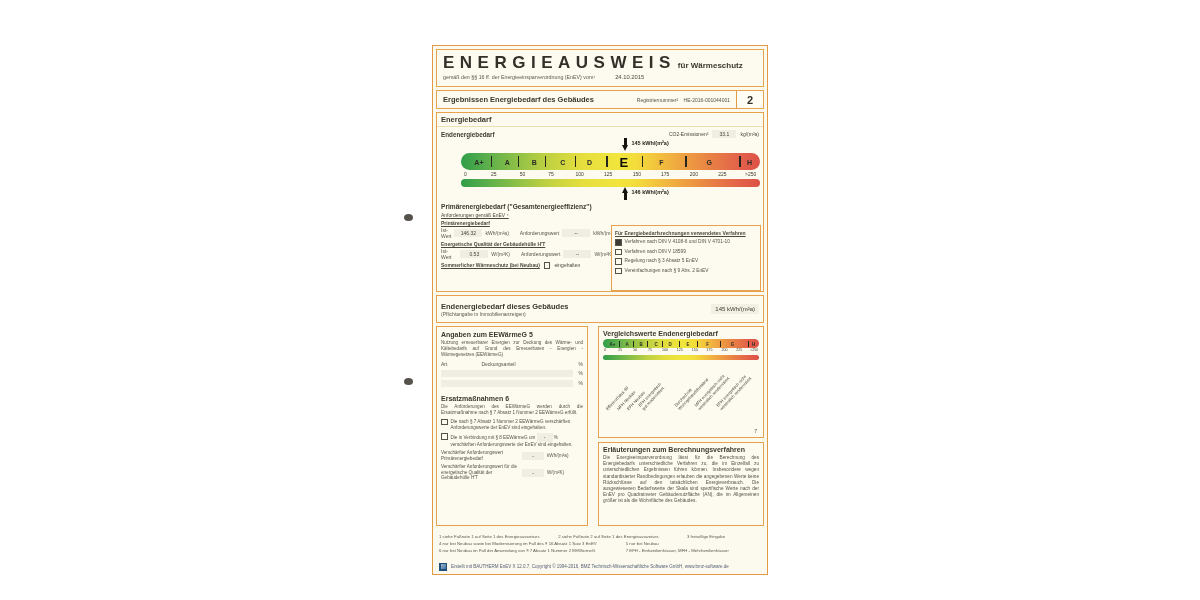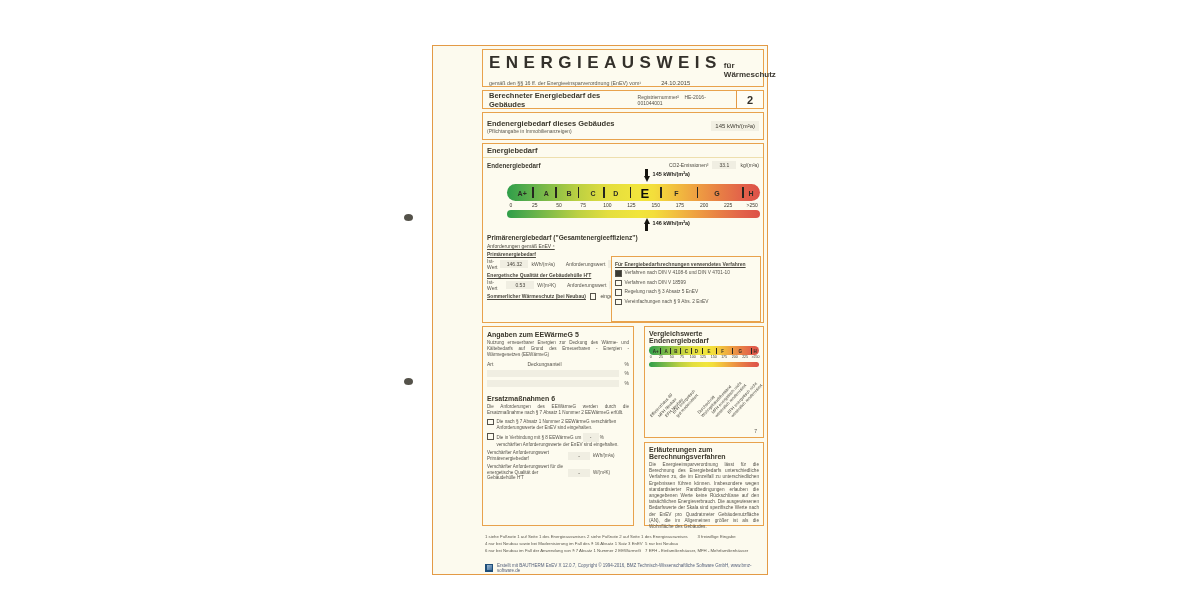--- a/index.html
+++ b/index.html
@@ -1,20 +1,20 @@
 <!DOCTYPE html>
 <html><head>
 <meta charset="utf-8">
 <style>
   html,body{margin:0;padding:0;}
   body{width:1200px;height:600px;background:#ffffff;position:relative;overflow:hidden;
        font-family:"Liberation Sans",sans-serif;color:#4a473e;}
   .punch{position:absolute;width:9px;height:7px;border-radius:50%;background:#54524a;}
   #page{position:absolute;left:432px;top:45px;width:336px;height:530px;
-        border:1px solid #e39a45;background:#fcfaee;box-sizing:border-box;padding-left:46px;}
+        border:1px solid #e39a45;background:#fcfaee;box-sizing:border-box;}
   .box{border:1px solid #e8a24c;background:#fdfbef;margin:3px;box-sizing:border-box;position:relative;}
 
   
   .hdr{height:38px;padding:3px 6px 0 6px;}
   .title-row{display:flex;align-items:baseline;}
   .big-title{font-size:17px;font-weight:700;letter-spacing:5.5px;color:#33302a;}
   .title-suffix{font-size:8px;font-weight:700;margin-left:2px;color:#3a372f;}
   .sub-row{display:flex;align-items:baseline;margin-top:1px;}
   .subtitle{font-size:5.3px;color:#5a574d;}
   .hdr-date{font-size:5.8px;margin-left:20px;color:#4a473e;}
@@ -129,34 +129,26 @@
       <span class="big-title">ENERGIEAUSWEIS</span>
       <span class="title-suffix">für Wärmeschutz</span>
     </div>
     <div class="sub-row">
       <span class="subtitle">gemäß den §§ 16 ff. der Energieeinsparverordnung (EnEV) vom¹</span>
       <span class="hdr-date">24.10.2015</span>
     </div>
   </div>
 
   <div class="box bar2">
-    <span class="bar2-title">Berechneter Energiebedarf des Gebäudes</span>
+    <span class="bar2-title">Ergebnissen Energiebedarf des Gebäudes</span>
     <span class="reg">
       <span>Registriernummer²</span>
       <b>HE-2016-001044001</b>
     </span>
     <span class="pagenum">2</span>
-  </div>
-
-  <div class="box endbox">
-    <div class="end-l">
-      <div class="t">Endenergiebedarf dieses Gebäudes</div>
-      <div class="s">(Pflichtangabe in Immobilienanzeigen)</div>
-    </div>
-    <div class="end-v">145 kWh/(m²a)</div>
   </div>
 
   <div class="box ebox">
     <div class="ehead">Energiebedarf</div>
     <div class="corow">
       <span class="colabel">Endenergiebedarf</span>
       <span class="co2">
         <span>CO2-Emissionen³</span>
         <span class="vfield">33.1</span>
         <span>kg/(m²a)</span>
@@ -261,20 +253,28 @@
         <span class="cb"></span>
         <span>Regelung nach § 3 Absatz 5 EnEV</span>
       </div>
       <div class="vf-item">
         <span class="cb"></span>
         <span>Vereinfachungen nach § 9 Abs. 2 EnEV</span>
       </div>
     </div>
   </div>
 
+  <div class="box endbox">
+    <div class="end-l">
+      <div class="t">Endenergiebedarf dieses Gebäudes</div>
+      <div class="s">(Pflichtangabe in Immobilienanzeigen)</div>
+    </div>
+    <div class="end-v">145 kWh/(m²a)</div>
+  </div>
+
   <div class="cols">
     <div class="lcol">
       <div class="h2">Angaben zum EEWärmeG 5</div>
       <div class="small-txt">Nutzung erneuerbarer Energien zur Deckung des Wärme- und Kältebedarfs auf Grund des Erneuerbaren - Energien - Wärmegesetzes (EEWärmeG)</div>
       <div class="art-row">
         <span>Art</span>
         <span class="c2">Deckungsanteil</span>
         <span class="c3">%</span>
       </div>
       <div class="deck-row">

